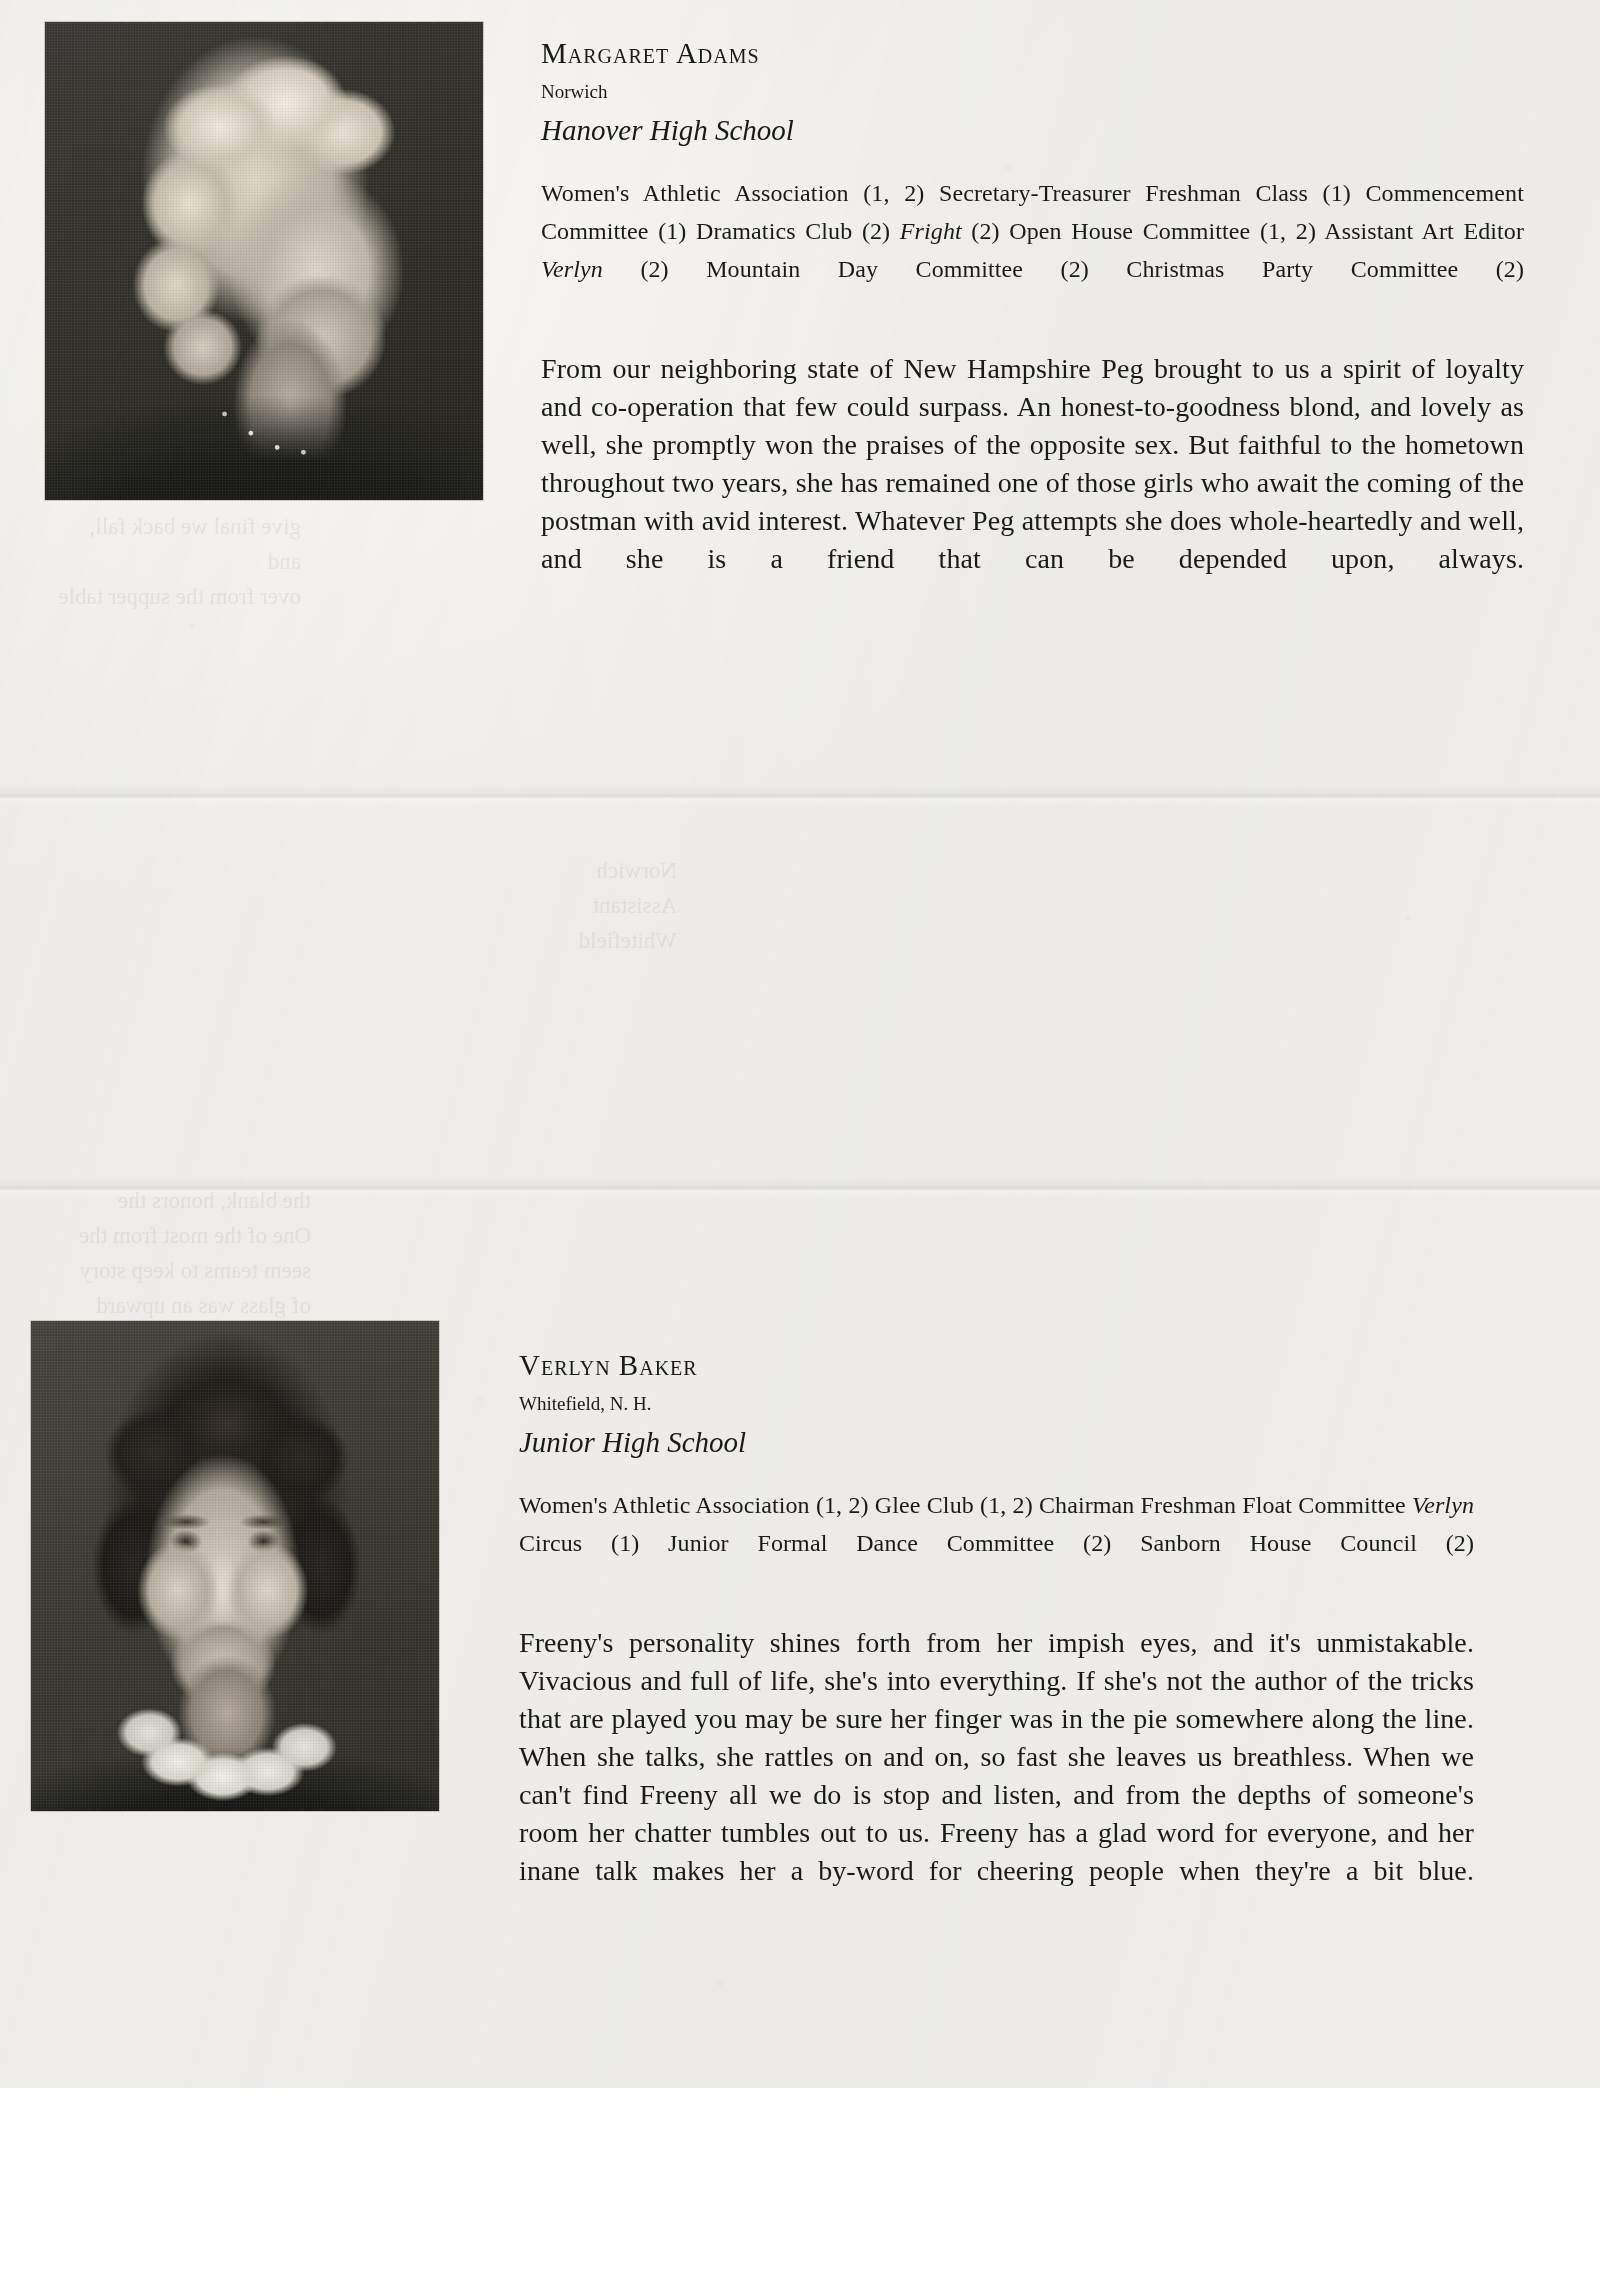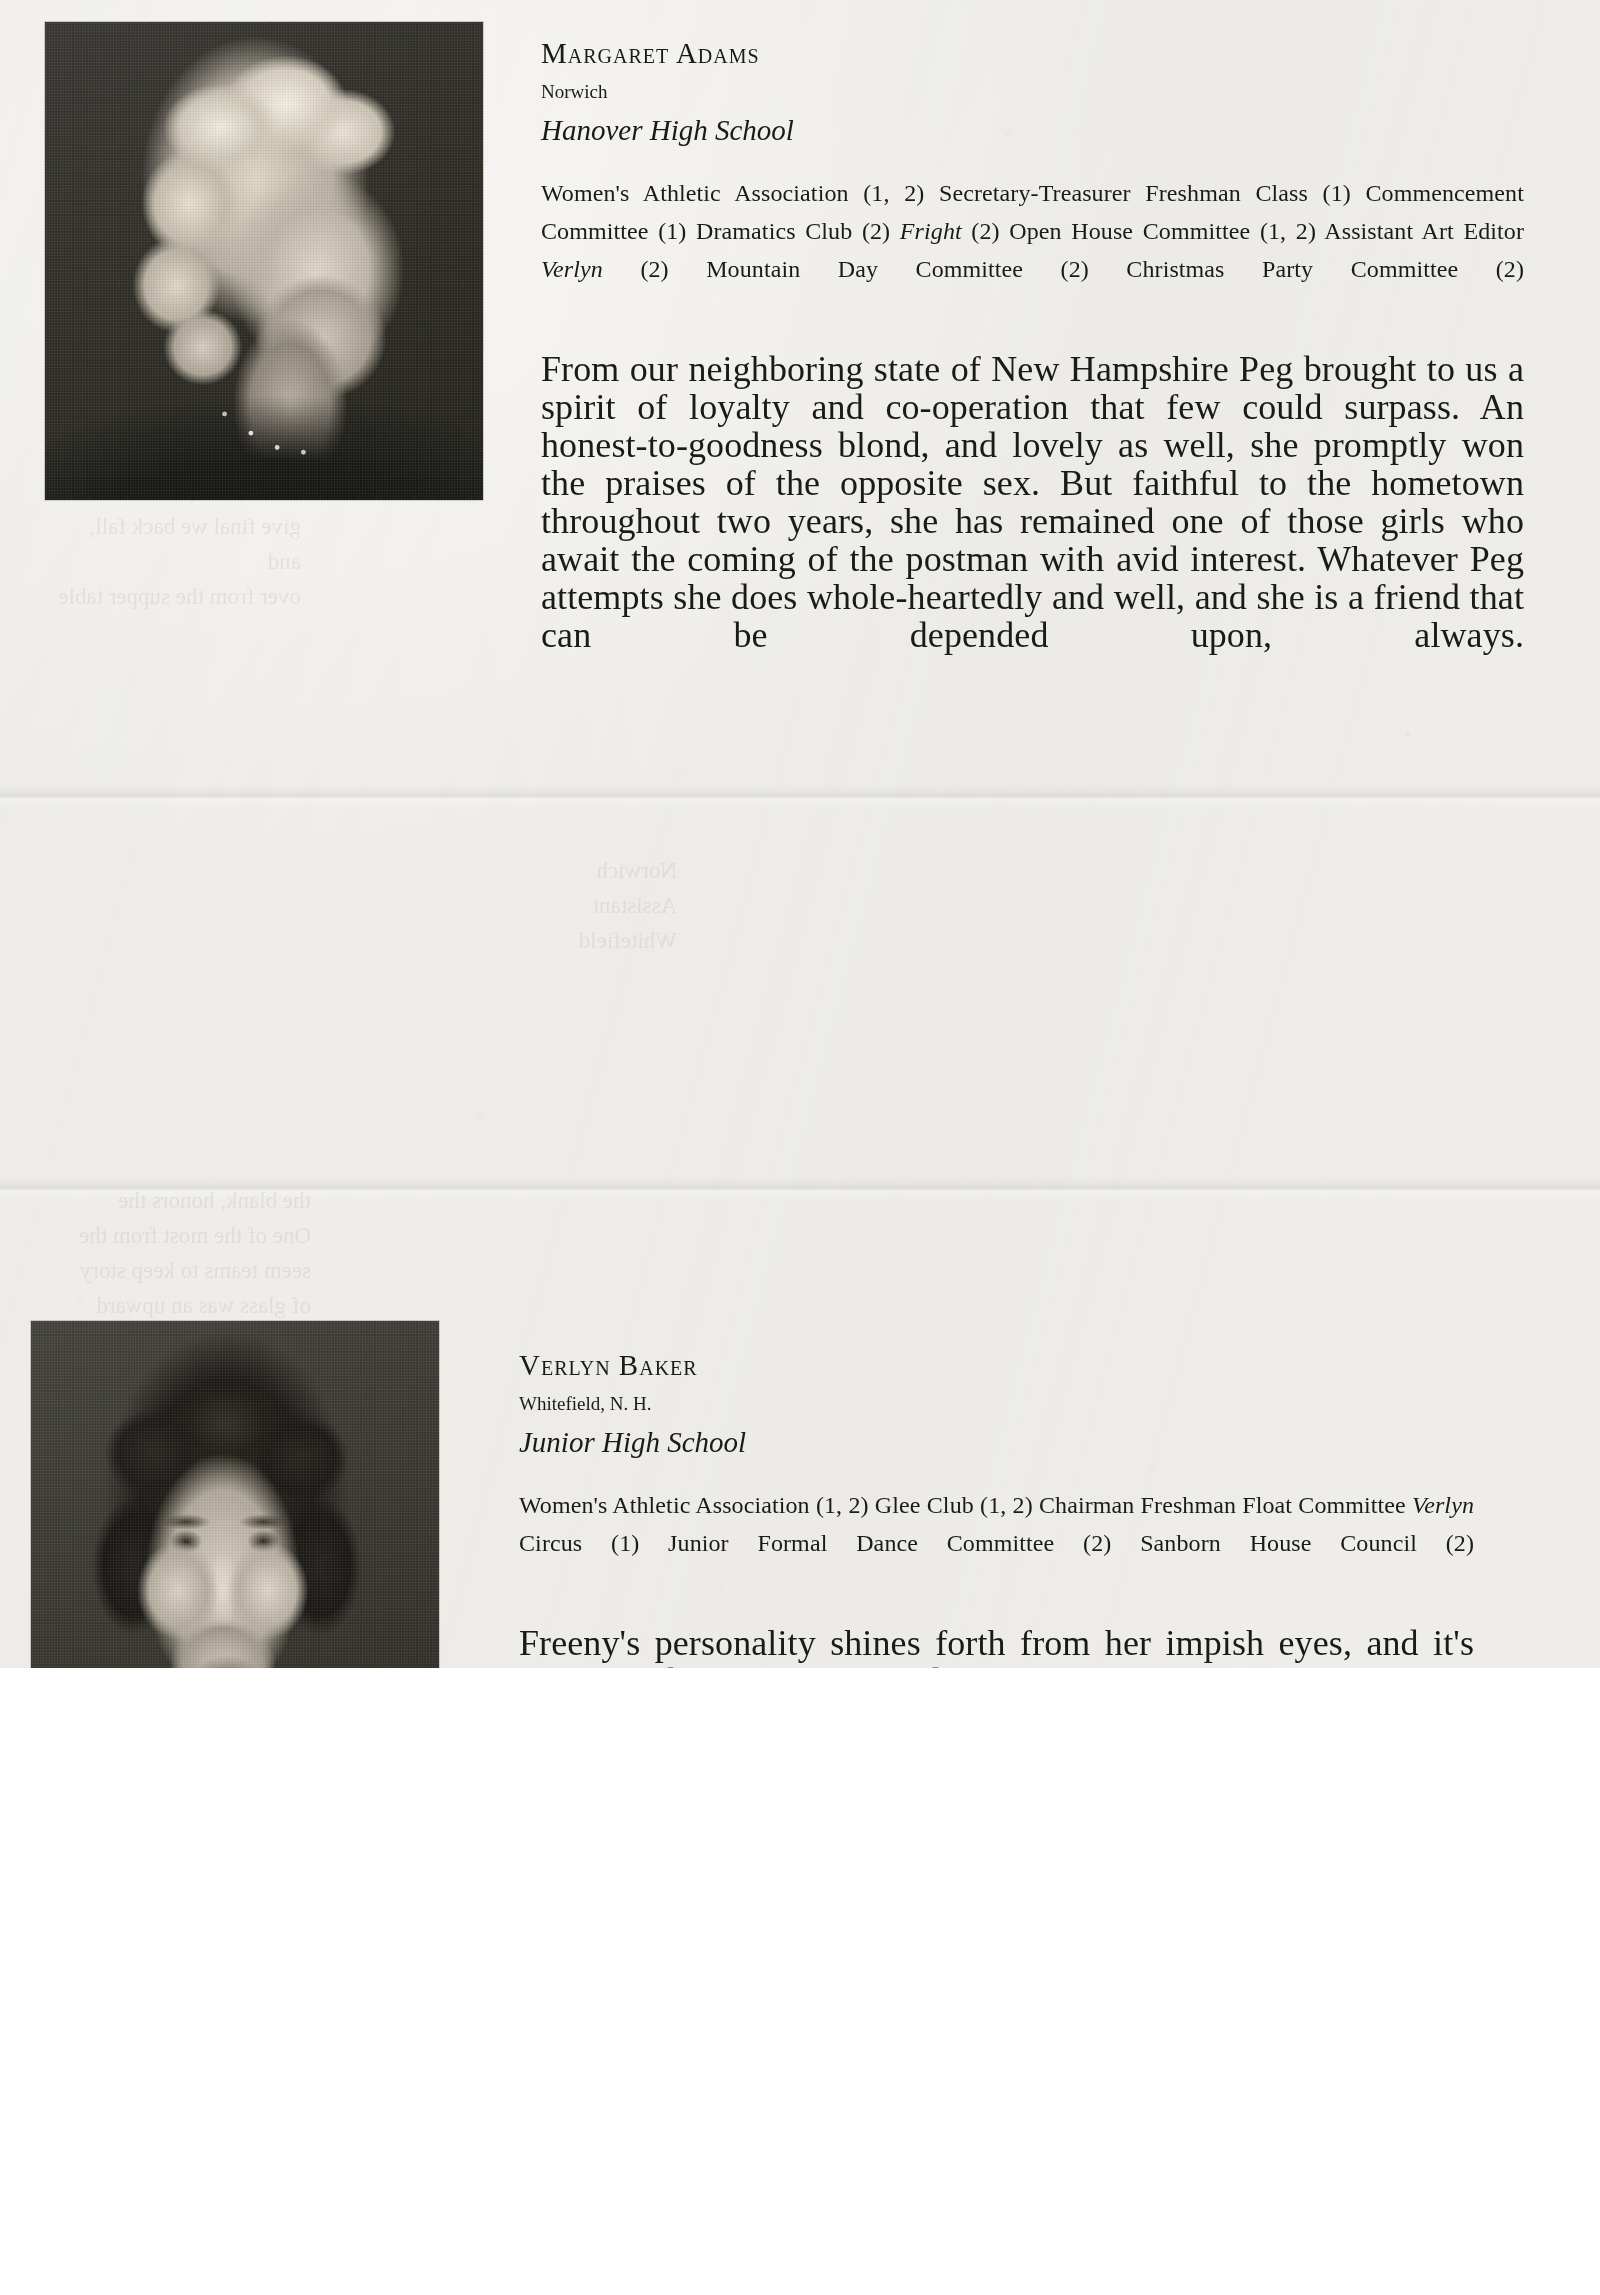--- a/index.html
+++ b/index.html
@@ -3,21 +3,21 @@
 <meta charset="utf-8">
 <style>
   html, body {
     margin: 0;
     padding: 0;
     background: #ffffff;
   }
   .page {
     position: relative;
     width: 1600px;
-    height: 1668px;
+    height: 2088px;
     background:
       radial-gradient(ellipse 835px 649px at 18% 12%, #f7f6f4 0%, #f2f1ee 55%, #eeedea 100%),
       linear-gradient(160deg, #f4f3f1 0%, #f1f0ed 40%, #eceae7 100%);
     font-family: "Liberation Serif", "DejaVu Serif", serif;
     color: #1a1a18;
     overflow: hidden;
   }
   
   .grain {
     position: absolute;
@@ -190,21 +190,21 @@
   .activities {
     font-size: 24px;
     line-height: 38px;
     margin: 0 0 24px 0;
     text-align: justify;
     text-justify: inter-word;
     letter-spacing: 0.1px;
   }
   .activities .it { font-style: italic; }
   .bio {
-    font-size: 36px;
+    font-size: 28px;
     line-height: 38px;
     margin: 0;
     text-align: justify;
     text-justify: inter-word;
     letter-spacing: 0.1px;
   }
   .bio:last-child::after,
   .activities::after {
     content: "";
     display: inline-block;

